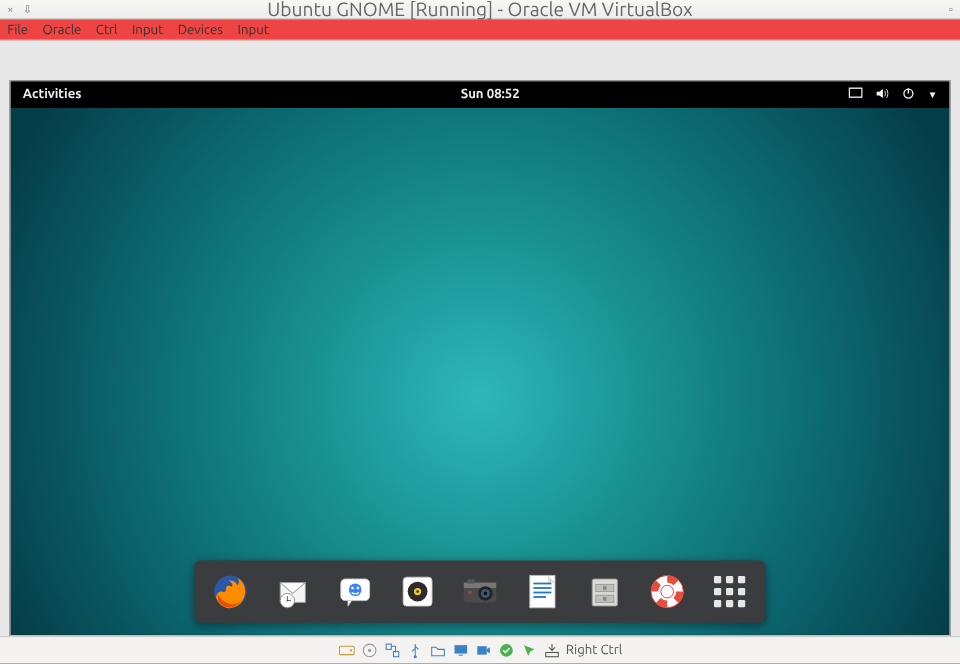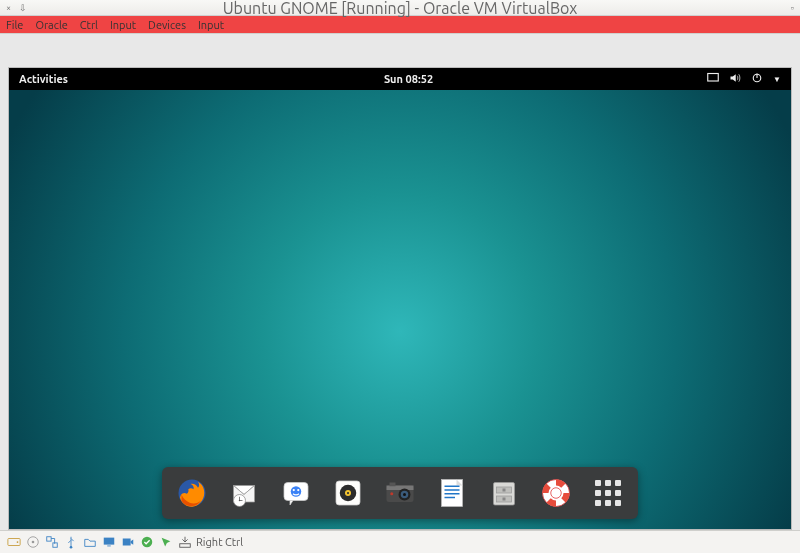--- a/index.html
+++ b/index.html
@@ -79,21 +79,21 @@
     width:34px; height:34px; display:grid;
     grid-template-columns:repeat(3,1fr); grid-template-rows:repeat(3,1fr);
     gap:4px; padding:4px;
   }
   .grid-dots div { background:#e6e6e6; border-radius:1px; }
 
   
   .statusbar {
     position:absolute; left:0; right:0; bottom:0; height:23px;
     background:#f4f3f1; border-top:1px solid #cfcfcc;
-    display:flex; align-items:center; justify-content:flex-start;
+    display:flex; align-items:center; justify-content:center;
     padding: 0 6px; gap:4px;
     font-size:11px; color:#555;
   }
   .statusbar .ic { width:15px; height:15px; display:flex; align-items:center; justify-content:center; }
   .statusbar .ic svg { width:14px; height:14px; }
 </style>
 </head>
 <body>
 
 <div class="host-titlebar">

